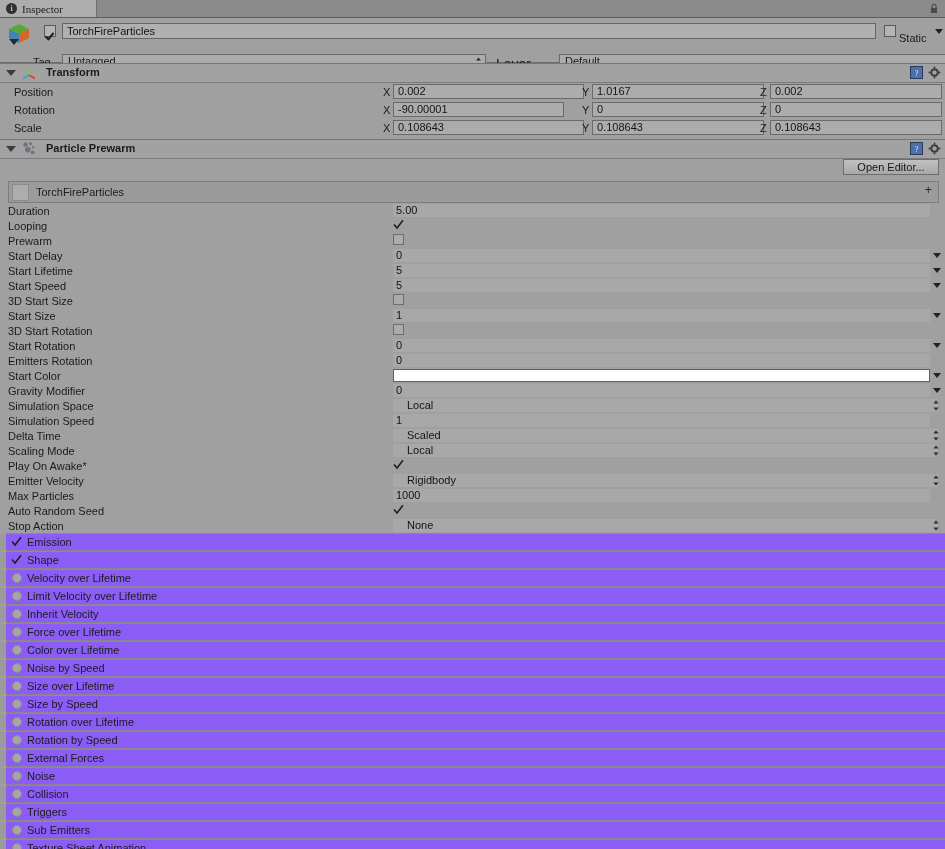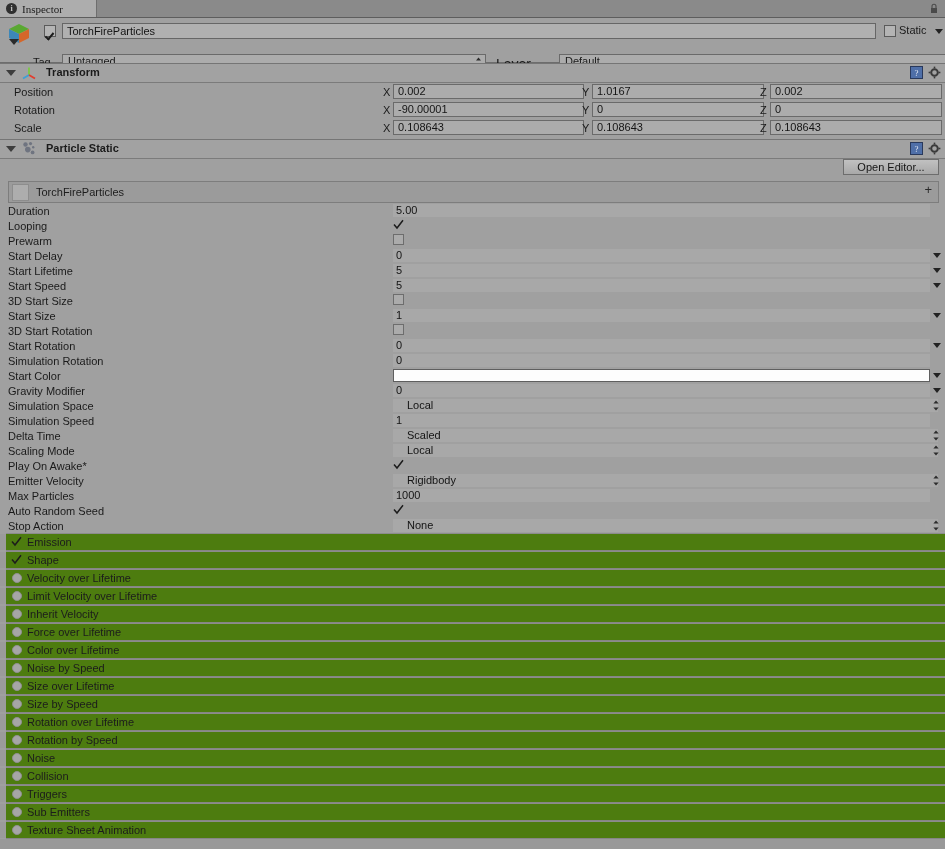--- a/index.html
+++ b/index.html
@@ -36,21 +36,21 @@
     border-left:5px solid transparent;border-right:5px solid transparent;border-top:6px solid #2a2a2a;}
   .go-check{position:absolute;left:44px;top:3px;}
   .chk{width:12px;height:12px;background:#b4b4b4;border:1px solid #5a5a5a;
       box-sizing:border-box;position:relative;display:inline-block;}
   .chk.on::after{content:"";position:absolute;left:2px;top:5px;width:3px;height:7px;
       border:solid #1c1c1c;border-width:0 2px 2px 0;transform:rotate(40deg);}
   .name-field{position:absolute;left:62px;top:1px;width:814px;height:16px;
       background:#b0b0b0;border:1px solid #666;box-sizing:border-box;
       padding:1px 0 0 4px;font-size:11px;color:#131313;}
   .static-box{position:absolute;left:884px;top:3px;}
-  .static-lbl{position:absolute;left:899px;top:2px;font-size:11px;}
+  .static-lbl{position:absolute;left:899px;top:10px;font-size:11px;}
   .static-arrow{position:absolute;left:935px;top:7px;width:0;height:0;
       border-left:4px solid transparent;border-right:4px solid transparent;border-top:5px solid #222;}
   .go-row2{position:absolute;left:0;top:36px;height:17px;width:945px;}
   .tag-lbl{position:absolute;left:33px;top:2px;font-size:11px;}
   .tag-field{position:absolute;left:62px;top:0px;width:424px;height:15px;
       background:#acacac;border:1px solid #6a6a6a;box-sizing:border-box;
       padding-left:5px;font-size:11px;line-height:13px;}
   .layer-lbl{position:absolute;left:496px;top:2px;font-size:14px;}
   .layer-field{position:absolute;left:531px;top:0px;width:413px;height:15px;
       background:#acacac;border:1px solid #6a6a6a;box-sizing:border-box;
@@ -97,21 +97,21 @@
   .pvalue.wide{width:537px;}
   .pvalue.enum{padding-left:14px;background:#a8a8a8;width:545px;}
   .pv-color{position:absolute;left:393px;top:1px;width:537px;height:13px;
      background:#fdfdfd;border:1px solid #5f5f5f;box-sizing:border-box;}
   .caret{position:absolute;left:933px;top:5px;width:0;height:0;
      border-left:4px solid transparent;border-right:4px solid transparent;border-top:5px solid #222;}
   .updn{position:absolute;left:932px;top:2px;width:8px;height:11px;}
   .chk-sm{position:absolute;left:393px;top:1px;width:11px;height:11px;}
 
   
-  .mrow{position:relative;height:16px;background:#4d7c0f;
+  .mrow{position:relative;height:16px;background:#8b5cf6;
      border-top:1px solid #8c8c8c;border-bottom:1px solid #868686;
      margin:0 0 0 6px;}
   .mrow .mlabel{position:absolute;left:21px;top:2px;font-size:11px;color:#1c1c1c;}
   .mtoggle-off{position:absolute;left:6px;top:3px;width:10px;height:10px;
      border-radius:50%;background:#a6a6a6;border:1px solid #8f8f8f;box-sizing:border-box;}
   .mtoggle-on{position:absolute;left:5px;top:2px;width:11px;height:11px;}
   .mleft-bar{position:absolute;left:-6px;top:0;width:6px;height:16px;background:#9b9b9b;}
 </style>
 </head>
 <body>
@@ -197,21 +197,21 @@
         <span class="axis" style="left: 383px;">X</span>
         <div class="vfield" style="left: 393px; width: 191px;">0.002</div>
         <span class="axis" style="left: 582px;">Y</span>
         <div class="vfield" style="left: 592px; width: 172px;">1.0167</div>
         <span class="axis" style="left: 760px;">Z</span>
         <div class="vfield" style="left: 770px; width: 172px;">0.002</div>
       </div>
       <div class="trow">
         <div class="lbl">Rotation</div>
         <span class="axis" style="left: 383px;">X</span>
-        <div class="vfield" style="left: 393px; width: 191px;">-90.00001</div>
+        <div class="vfield" style="left: 393px; width: 171px;">-90.00001</div>
         <span class="axis" style="left: 582px;">Y</span>
         <div class="vfield" style="left: 592px; width: 172px;">0</div>
         <span class="axis" style="left: 760px;">Z</span>
         <div class="vfield" style="left: 770px; width: 172px;">0</div>
       </div>
       <div class="trow">
         <div class="lbl">Scale</div>
         <span class="axis" style="left: 383px;">X</span>
         <div class="vfield" style="left: 393px; width: 191px;">0.108643</div>
         <span class="axis" style="left: 582px;">Y</span>
@@ -223,21 +223,21 @@
 
   <div class="comp-head">
     <div class="foldout"></div>
     <svg class="comp-icon" viewBox="0 0 18 16">
       <circle cx="5.5" cy="3.5" r="2.2" fill="#6f7480"></circle>
       <circle cx="10.5" cy="2.6" r="1.6" fill="#6f7480"></circle>
       <circle cx="13.2" cy="6.2" r="1.2" fill="#6f7480"></circle>
       <circle cx="7.8" cy="8.6" r="2.8" fill="#6f7480"></circle>
       <circle cx="12.6" cy="11.4" r="1.9" fill="#6f7480"></circle>
     </svg>
-    <span class="comp-title">Particle Static</span>
+    <span class="comp-title">Particle Prewarm</span>
     <svg class="help-ico" viewBox="0 0 13 13">
       <rect x="0.5" y="0.5" width="12" height="12" fill="#4f6fa8" stroke="#29395c"></rect>
       <text x="6.5" y="10" font-size="9" fill="#dfe6f2" text-anchor="middle" font-family="Liberation Serif, serif">?</text>
     </svg>
     <svg class="gear-ico" viewBox="0 0 13 13">
       <circle cx="6.5" cy="6.5" r="3.3" fill="none" stroke="#3a3a3a" stroke-width="2"></circle>
       <circle cx="6.5" cy="6.5" r="1.2" fill="#a2a2a2"></circle>
       <g stroke="#3a3a3a" stroke-width="1.6">
         <line x1="6.5" y1="0.6" x2="6.5" y2="2.4"></line>
           <line x1="6.5" y1="10.6" x2="6.5" y2="12.4"></line>
@@ -302,21 +302,21 @@
         <div class="prow">
           <div class="plabel">3D Start Rotation</div>
           <span class="chk-sm"><span class="chk" style="width: 11px; height: 11px; background: rgb(171, 171, 171); border: 1px solid rgb(109, 109, 109);"></span></span>
         </div>
         <div class="prow">
           <div class="plabel">Start Rotation</div>
           <div class="pvalue wide">0</div>
           <div class="caret"></div>
         </div>
         <div class="prow">
-          <div class="plabel">Simulation Rotation</div>
+          <div class="plabel">Emitters Rotation</div>
           <div class="pvalue wide">0</div>
         </div>
         <div class="prow">
           <div class="plabel">Start Color</div>
           <div class="pv-color" style="background: rgb(253, 253, 253);"></div>
           <div class="caret"></div>
         </div>
         <div class="prow">
           <div class="plabel">Gravity Modifier</div>
           <div class="pvalue wide">0</div>
@@ -448,20 +448,25 @@
           <div class="mlabel">Rotation over Lifetime</div>
         </div>
         <div class="mrow">
           <div class="mleft-bar"></div>
           <div class="mtoggle-off"></div>
           <div class="mlabel">Rotation by Speed</div>
         </div>
         <div class="mrow">
           <div class="mleft-bar"></div>
           <div class="mtoggle-off"></div>
+          <div class="mlabel">External Forces</div>
+        </div>
+        <div class="mrow">
+          <div class="mleft-bar"></div>
+          <div class="mtoggle-off"></div>
           <div class="mlabel">Noise</div>
         </div>
         <div class="mrow">
           <div class="mleft-bar"></div>
           <div class="mtoggle-off"></div>
           <div class="mlabel">Collision</div>
         </div>
         <div class="mrow">
           <div class="mleft-bar"></div>
           <div class="mtoggle-off"></div>

